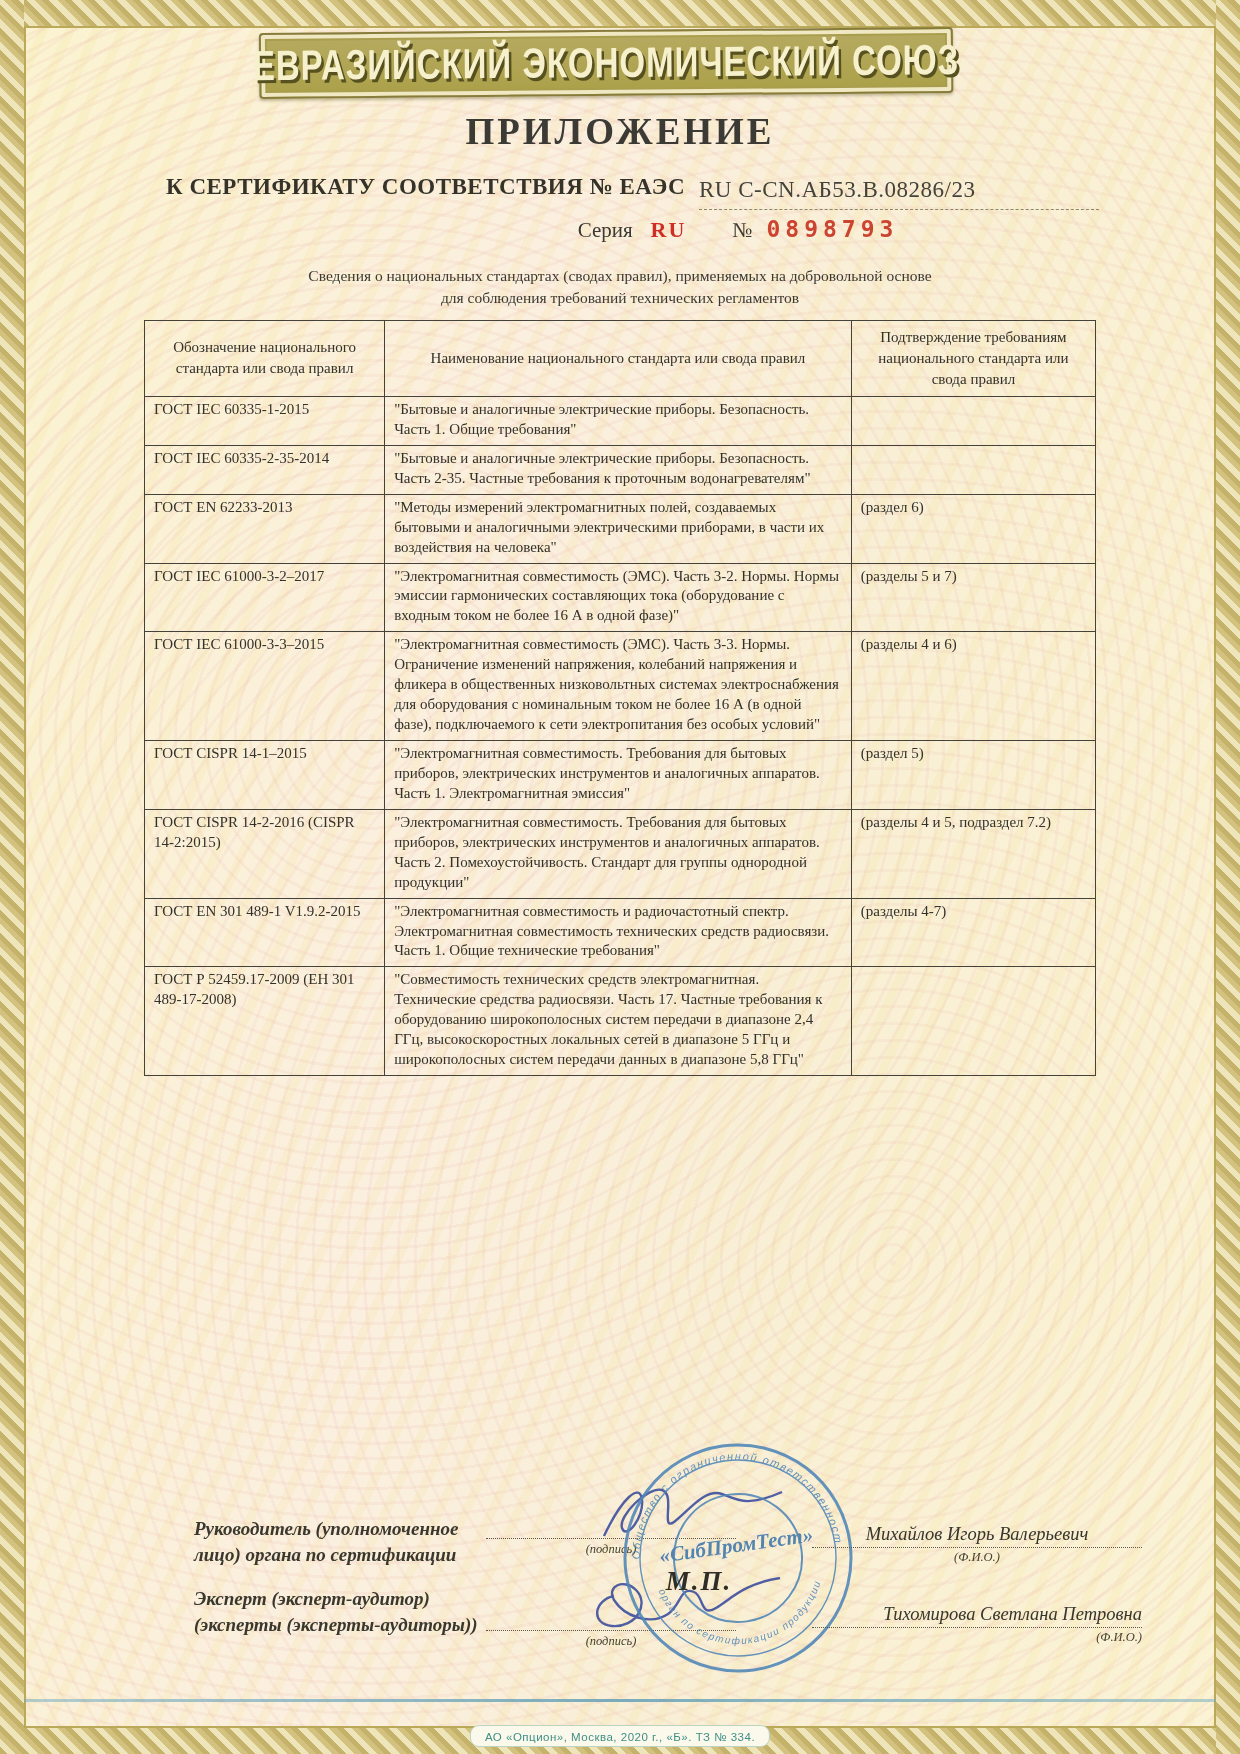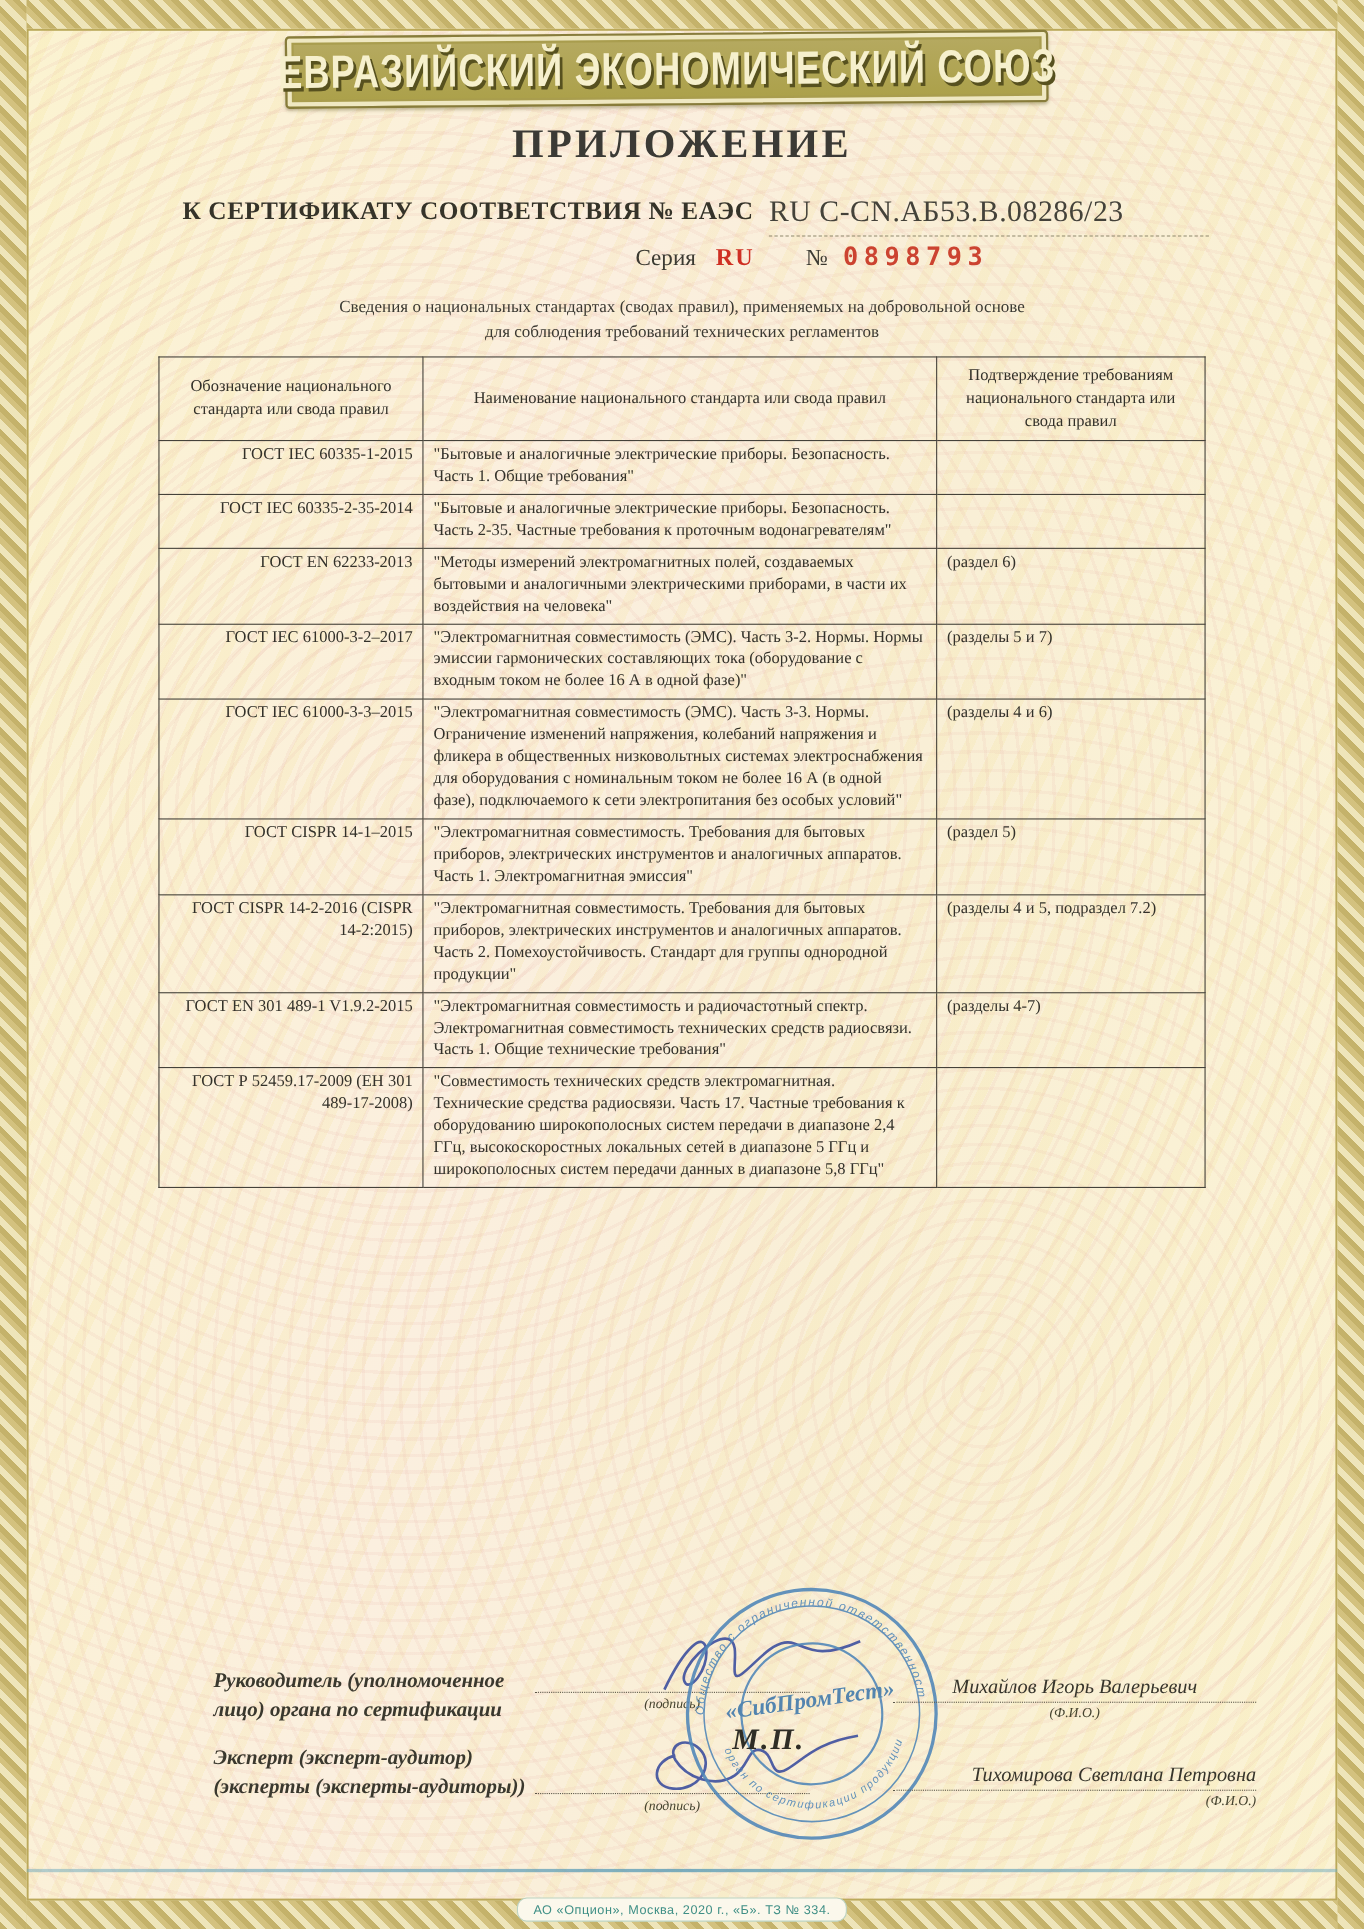--- a/index.html
+++ b/index.html
@@ -47,36 +47,36 @@
   }
 
   .content{position:absolute;inset:26px 24px;z-index:3;}
 
   .doc-title{margin-top:84px;text-align:center;font-size:37px;font-weight:700;
     letter-spacing:3px;color:#3b3a35;}
   .subtitle-row{display:flex;justify-content:center;align-items:flex-end;margin-top:14px;gap:14px;margin-left:25px;}
   .subtitle{font-size:23px;font-weight:700;letter-spacing:.5px;color:#353329;}
   .cert-num-box{width:400px;border-bottom:1px dashed #8d876c;padding-bottom:6px;
     transform:translateY(10px);text-align:left;}
-  .cert-num{font-size:27px;color:#44423a;letter-spacing:.5px;}
+  .cert-num{font-size:23px;color:#44423a;letter-spacing:.5px;}
   .series-row{display:flex;justify-content:center;align-items:baseline;margin-top:16px;
     transform:translateX(118px);gap:0;}
   .series-label{font-size:21px;color:#3c3a32;}
   .series-value{font-size:22px;font-weight:700;color:#cf2f23;margin-left:18px;letter-spacing:2px;}
   .number-sign{font-size:21px;color:#3c3a32;margin-left:46px;}
   .number-value{font-family:"DejaVu Sans Mono",monospace;font-size:23px;font-weight:700;
     color:#cc4330;margin-left:14px;letter-spacing:5px;}
 
   .intro{margin-top:22px;text-align:center;font-size:15.5px;line-height:1.45;color:#3b3932;}
 
   table.standards{border-collapse:collapse;margin:10px auto 0;width:952px;
     font-size:15px;line-height:1.33;color:#33312a;}
   table.standards th,table.standards td{border:1.6px solid #45423a;padding:3px 9px 5px;vertical-align:top;}
   table.standards th{font-weight:400;text-align:center;vertical-align:middle;padding:6px 10px;line-height:1.4;}
-  .col-std{width:228px;text-align:right;}
+  .col-std{width:228px;}
   .col-name{width:468px;}
   .col-conf{width:232px;}
 
   
   .sig-section{position:absolute;left:140px;right:60px;bottom:68px;height:252px;z-index:6;font-style:italic;}
   .sig-label{position:absolute;font-size:19px;font-weight:700;color:#3a382e;line-height:1.35;}
   .sig-label.l1{left:30px;top:108px;width:315px;}
   .sig-label.l2{left:30px;top:178px;width:300px;}
   .sig-line{position:absolute;border-bottom:1.6px dotted #5c584a;width:250px;left:322px;}
   .sig-line.s1{top:130px;}

